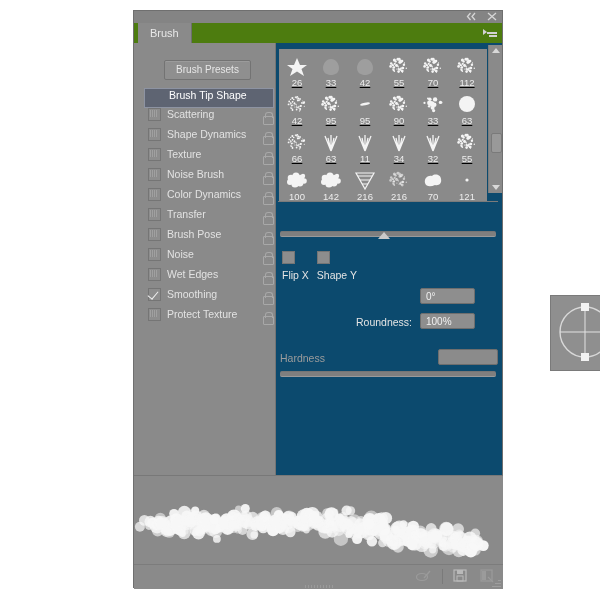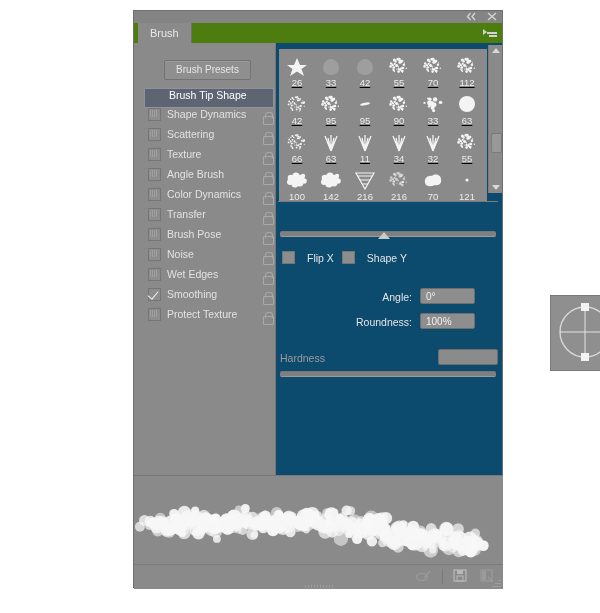--- a/index.html
+++ b/index.html
@@ -301,21 +301,21 @@
     cursor: pointer;
   }
   .size-slider { left: 4px; top: 188px; width: 216px; }
   .size-thumb { left: 102px; top: 189px; }
 
   
   .flip-row {
     position: absolute; left: 6px; top: 208px;
     display: flex; align-items: center; gap: 8px;
   }
-  .flip-item { display: flex; align-items: center; gap: 12px; cursor: pointer; }
+  .flip-item { display: flex; gap: 5px; cursor: pointer; flex-direction: column; }
   .sm-chk {
     width: 11px; height: 11px;
     background: #8d8d8d;
     border: 1px solid #757575;
     position: relative;
   }
   .flip-lbl { color: #e4e4e4; font-size: 10.5px; }
 
   .angle-row {
     position: absolute; left: 6px; top: 245px;
@@ -494,51 +494,51 @@
       <div class="leftcol">
         <div class="presets-btn">Brush Presets</div>
         <div class="opt-list" id="opt-list">
             <div class="opt-row selected">
               <span class="opt-label">Brush Tip Shape</span>
             </div>
             <div class="opt-row">
               <span class="opt-chk">
                 <span class="stripes"></span>
               </span>
+              <span class="opt-label">Scattering</span>
+              <span class="opt-lock">
+                <span class="shackle"></span>
+                <span class="bodyb"></span>
+              </span>
+            </div>
+            <div class="opt-row">
+              <span class="opt-chk">
+                <span class="stripes"></span>
+              </span>
               <span class="opt-label">Shape Dynamics</span>
               <span class="opt-lock">
                 <span class="shackle"></span>
                 <span class="bodyb"></span>
               </span>
             </div>
             <div class="opt-row">
               <span class="opt-chk">
                 <span class="stripes"></span>
               </span>
-              <span class="opt-label">Scattering</span>
+              <span class="opt-label">Texture</span>
               <span class="opt-lock">
                 <span class="shackle"></span>
                 <span class="bodyb"></span>
               </span>
             </div>
             <div class="opt-row">
               <span class="opt-chk">
                 <span class="stripes"></span>
               </span>
-              <span class="opt-label">Texture</span>
-              <span class="opt-lock">
-                <span class="shackle"></span>
-                <span class="bodyb"></span>
-              </span>
-            </div>
-            <div class="opt-row">
-              <span class="opt-chk">
-                <span class="stripes"></span>
-              </span>
-              <span class="opt-label">Angle Brush</span>
+              <span class="opt-label">Noise Brush</span>
               <span class="opt-lock">
                 <span class="shackle"></span>
                 <span class="bodyb"></span>
               </span>
             </div>
             <div class="opt-row">
               <span class="opt-chk">
                 <span class="stripes"></span>
               </span>
               <span class="opt-label">Color Dynamics</span>
@@ -1267,21 +1267,20 @@
             <span class="sm-chk"></span>
             <span class="flip-lbl">Flip X</span>
           </span>
           <span class="flip-item">
             <span class="sm-chk"></span>
             <span class="flip-lbl">Shape Y</span>
           </span>
         </div>
 
         <div class="angle-row">
-          <span class="rl-right angle-lbl">Angle:</span>
           <span class="numfield angle-field">0°</span>
         </div>
 
         <div class="round-row">
           <span class="rl-right angle-lbl">Roundness:</span>
           <span class="numfield round-field">100%</span>
         </div>
 
         <div class="dial">
           <svg width="74" height="72" viewBox="0 0 74 72">

